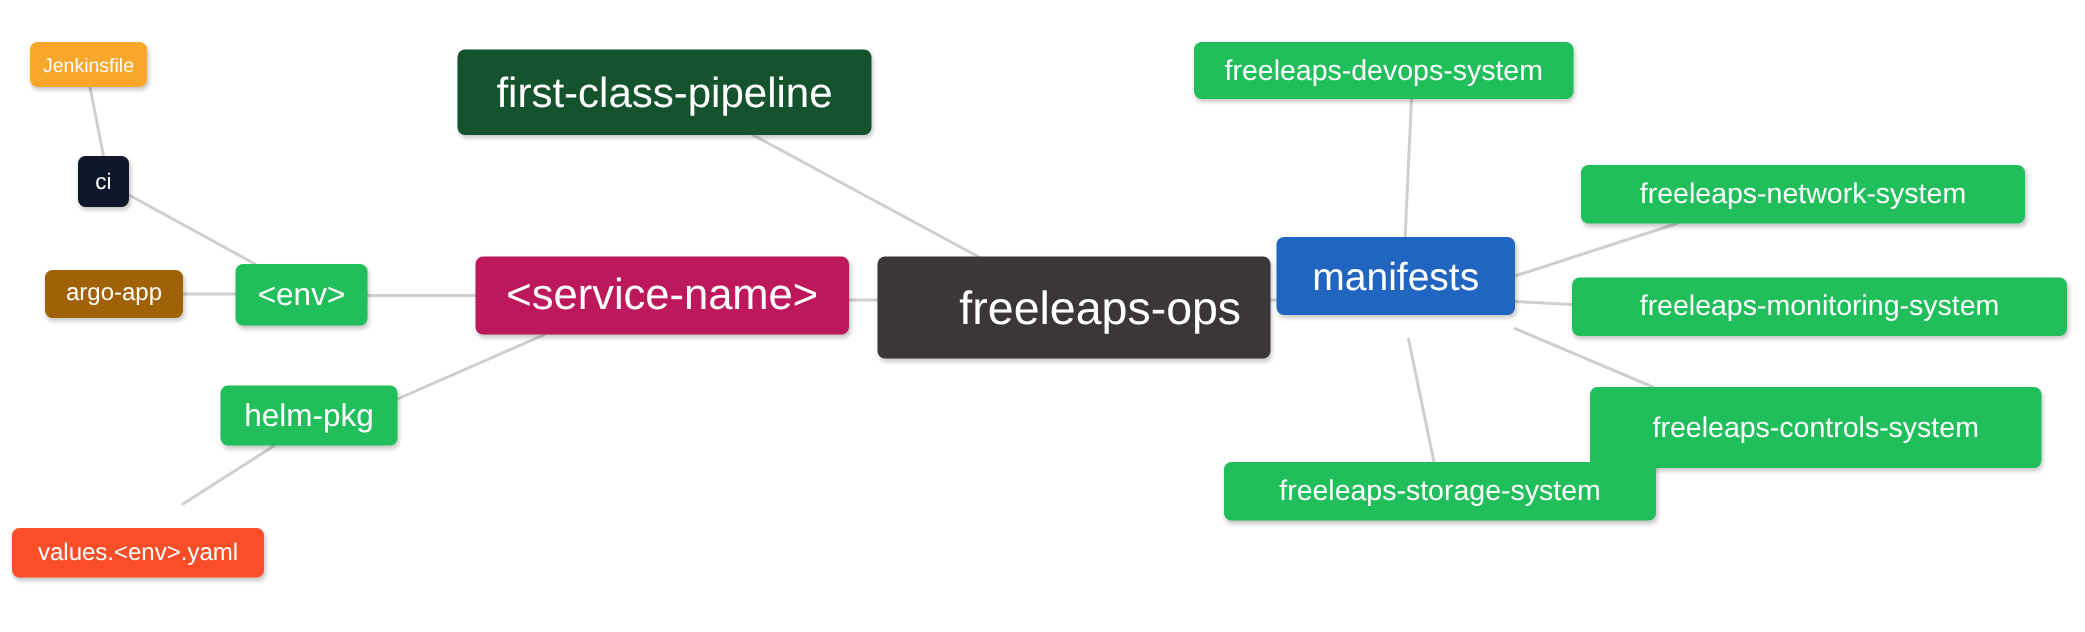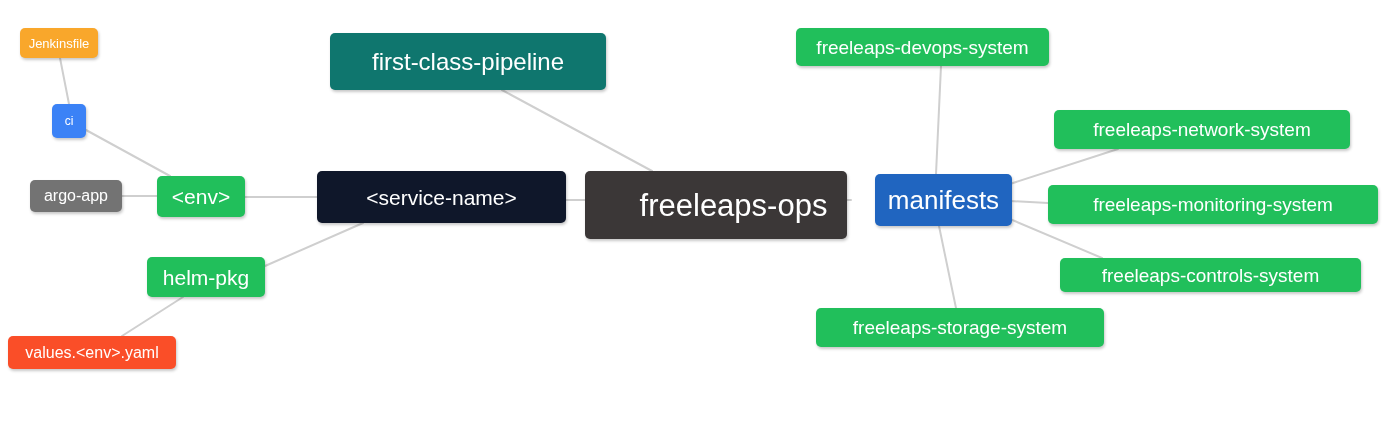--- a/index.html
+++ b/index.html
@@ -52,27 +52,27 @@
       <line x1="502" y1="90" x2="652" y2="171" stroke="#cfcfcf" stroke-width="2" stroke-linecap="round"></line>
       <line x1="847" y1="200" x2="851" y2="200" stroke="#cfcfcf" stroke-width="2" stroke-linecap="round"></line>
       <line x1="936" y1="174" x2="941" y2="66" stroke="#cfcfcf" stroke-width="2" stroke-linecap="round"></line>
       <line x1="1010" y1="184" x2="1118" y2="149" stroke="#cfcfcf" stroke-width="2" stroke-linecap="round"></line>
       <line x1="1010" y1="201" x2="1048" y2="203" stroke="#cfcfcf" stroke-width="2" stroke-linecap="round"></line>
       <line x1="1010" y1="219" x2="1102" y2="258" stroke="#cfcfcf" stroke-width="2" stroke-linecap="round"></line>
       <line x1="939" y1="226" x2="956" y2="308" stroke="#cfcfcf" stroke-width="2" stroke-linecap="round"></line>
     </svg>
 
   <div class="node" style="left: 20px; top: 28px; width: 78px; height: 30px; font-size: 13px; background: rgb(249, 167, 43);">Jenkinsfile</div>
-  <div class="node" style="left: 52px; top: 104px; width: 34px; height: 34px; font-size: 12px; background: #3b82f6;">ci</div>
-  <div class="node" style="left: 30px; top: 180px; width: 92px; height: 32px; font-size: 16px; background: #737373; text-align: center;">argo-app</div>
+  <div class="node" style="left: 52px; top: 104px; width: 34px; height: 34px; font-size: 15px; background: #0f172a;">ci</div>
+  <div class="node" style="left: 30px; top: 180px; width: 92px; height: 32px; font-size: 16px; background: #a16207; text-align: center;">argo-app</div>
   <div class="node" style="left: 147px; top: 257px; width: 118px; height: 40px; font-size: 21px; background: rgb(33, 191, 91);">helm-pkg</div>
   <div class="node" style="left: 157px; top: 176px; width: 88px; height: 41px; font-size: 21px; background: rgb(33, 191, 91);">&lt;env&gt;</div>
-  <div class="node" style="left: 8px; top: 336px; width: 168px; height: 33px; font-size: 16px; background: rgb(250, 78, 40);">values.&lt;env&gt;.yaml</div>
-  <div class="node" style="left: 330px; top: 33px; width: 276px; height: 57px; font-size: 24px; background: #0f766e;">first-class-pipeline</div>
-  <div class="node" style="left: 317px; top: 171px; width: 249px; height: 52px; font-size: 21px; background: #0f172a;">&lt;service-name&gt;</div>
+  <div class="node" style="left: 8px; top: 352px; width: 168px; height: 33px; font-size: 16px; background: rgb(250, 78, 40);">values.&lt;env&gt;.yaml</div>
+  <div class="node" style="left: 305px; top: 33px; width: 276px; height: 57px; font-size: 28px; background: #14532d;">first-class-pipeline</div>
+  <div class="node" style="left: 317px; top: 171px; width: 249px; height: 52px; font-size: 29px; background: #be185d;">&lt;service-name&gt;</div>
   <div class="node" style="left: 585px; top: 171px; width: 262px; height: 68px; font-size: 31px; background: rgb(59, 55, 55); padding-left: 35px;">freeleaps-ops</div>
-  <div class="node" style="left: 851px; top: 174px; width: 137px; height: 52px; font-size: 26px; background: rgb(32, 101, 192); margin-left: 24px;">manifests</div>
+  <div class="node" style="left: 851px; top: 158px; width: 159px; height: 52px; font-size: 26px; background: rgb(32, 101, 192);">manifests</div>
   <div class="node" style="left: 796px; top: 28px; width: 253px; height: 38px; font-size: 19px; background: rgb(33, 191, 91);">freeleaps-devops-system</div>
   <div class="node" style="left: 1054px; top: 110px; width: 296px; height: 39px; font-size: 19px; background: rgb(33, 191, 91);">freeleaps-network-system</div>
   <div class="node" style="left: 1048px; top: 185px; width: 330px; height: 39px; font-size: 19px; background: rgb(33, 191, 91);">freeleaps-monitoring-system</div>
-  <div class="node" style="left: 1060px; top: 258px; width: 301px; height: 34px; font-size: 19px; background: rgb(33, 191, 91);">freeleaps-controls-system</div>
+  <div class="node" style="left: 1060px; top: 258px; width: 301px; height: 54px; font-size: 19px; background: rgb(33, 191, 91);">freeleaps-controls-system</div>
   <div class="node" style="left: 816px; top: 308px; width: 288px; height: 39px; font-size: 19px; background: rgb(33, 191, 91);">freeleaps-storage-system</div>
 </div>
 
 </body></html>

